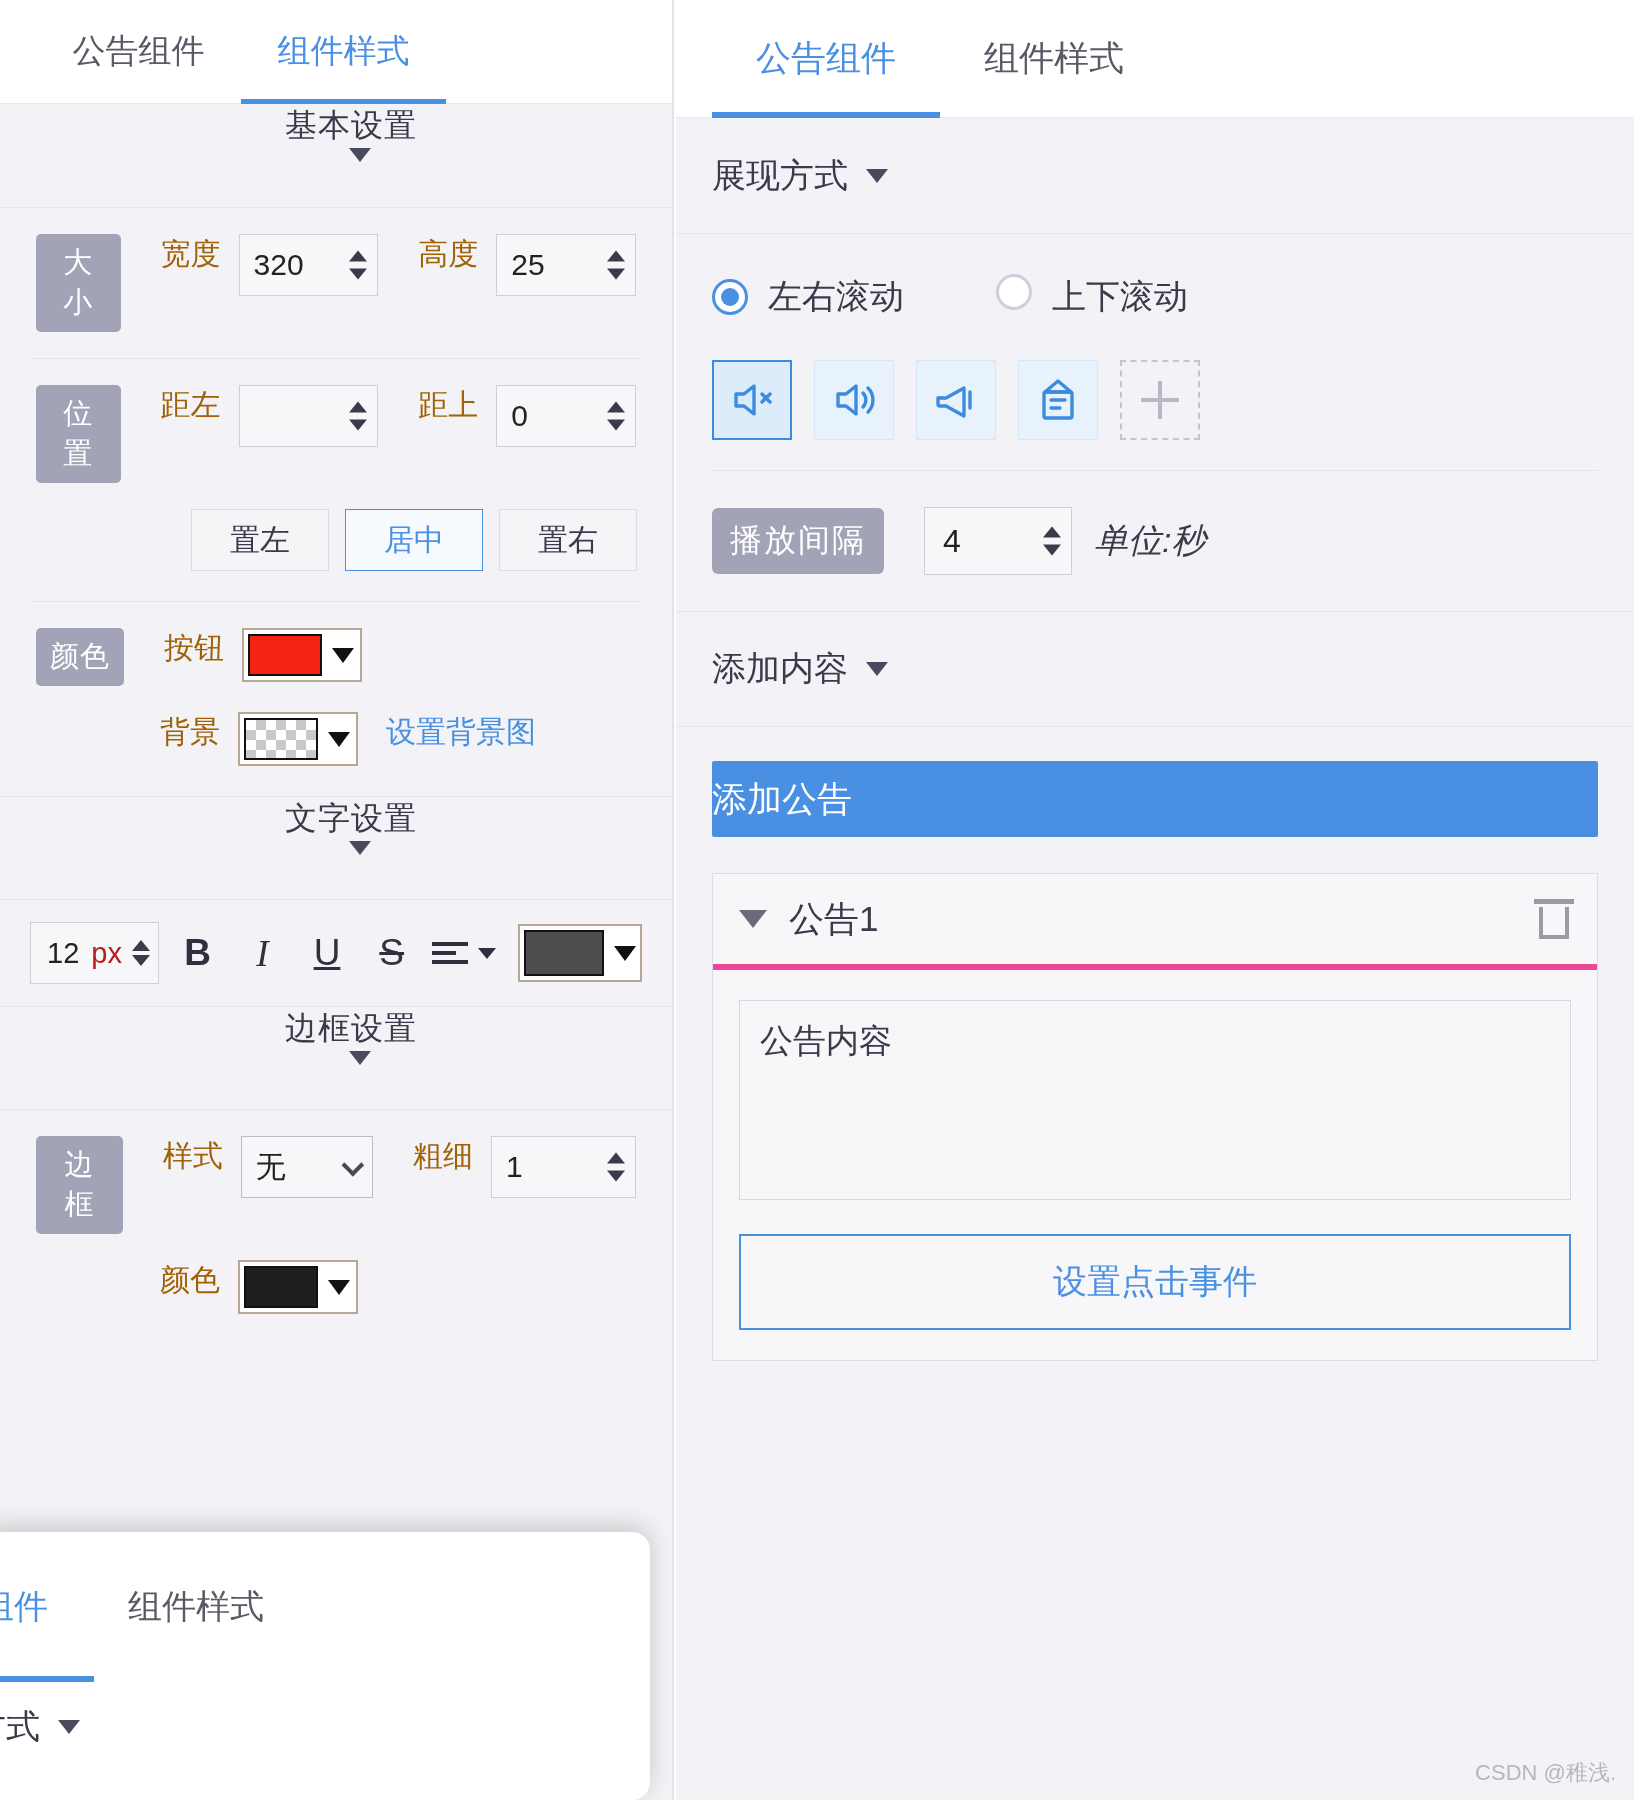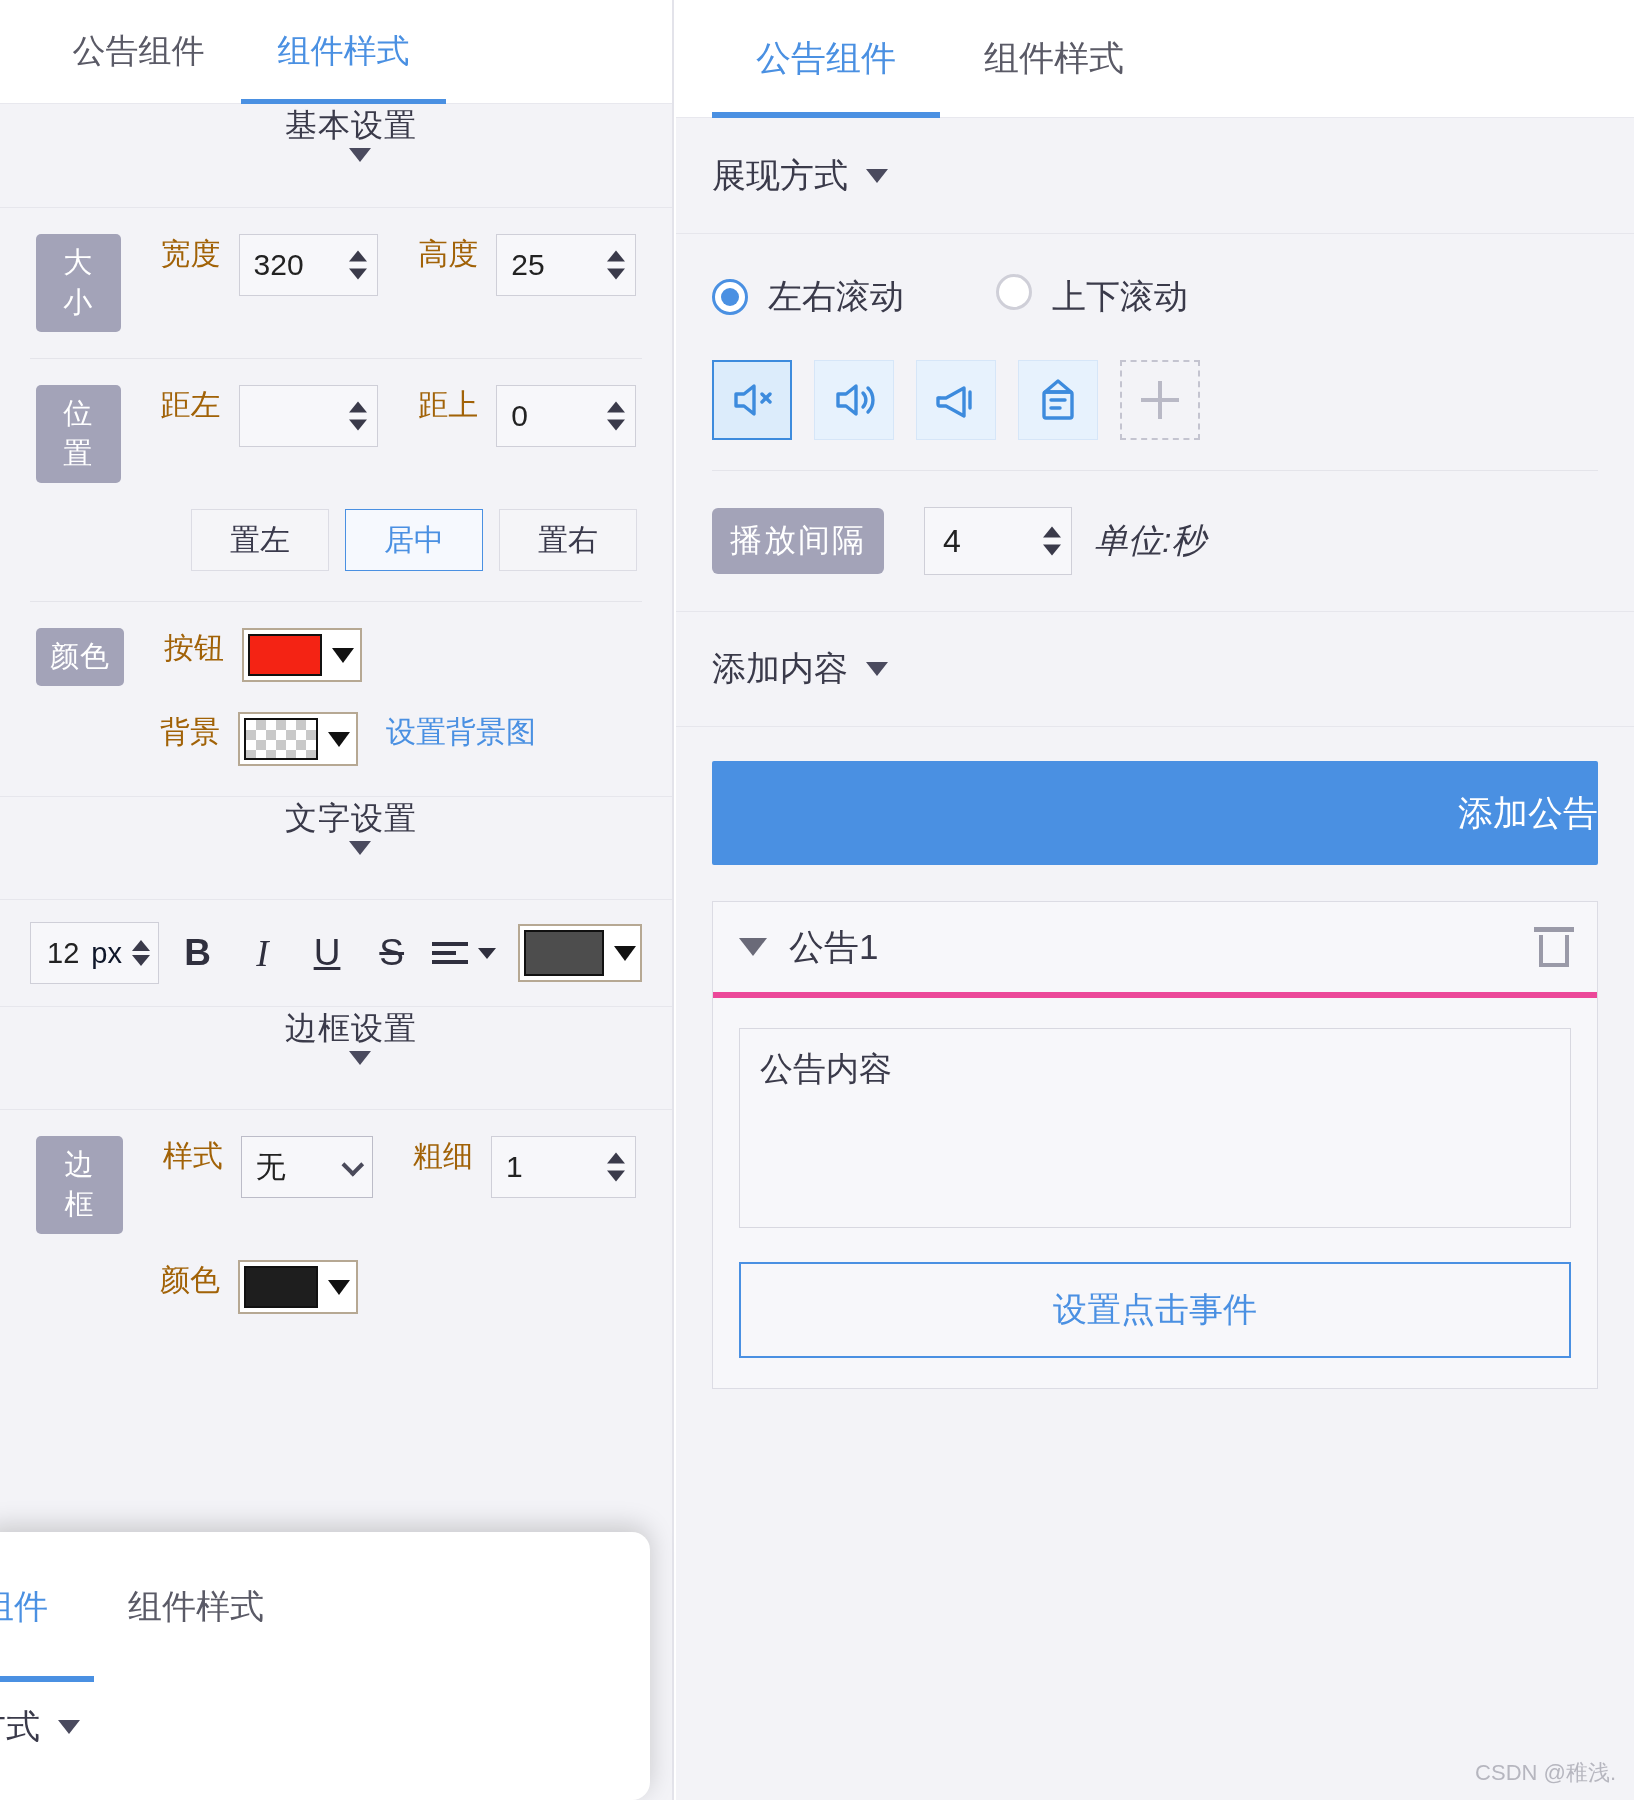--- a/index.html
+++ b/index.html
@@ -104,21 +104,21 @@
   }
   .link-blue { color:#4a90e2; font-size:30px; margin-left:28px; cursor:pointer; }
 
   
   .text-toolbar { display:flex; align-items:center; padding: 22px 30px; gap: 0; }
   .fontsize-box {
     display:flex;align-items:center; width:152px;height:62px;
     border:1px solid #cfcfd8;background:#f7f7fa; position:relative;
   }
   .fontsize-box .num { font-size:29px;color:#222;padding-left:16px; }
-  .fontsize-box .unit { font-size:29px;color:#0f172a;margin-left:12px; }
+  .fontsize-box .unit { font-size:29px;color:#b91c1c;margin-left:12px; }
   .fontsize-box .spin-arrows { right: 8px; gap: 4px; }
   .tb-btn { width: 62px; text-align:center; font-size: 37px; color:#2f2f3e; cursor:pointer; margin-left: 12px;}
   .tb-btn.b { font-weight: 700; }
   .tb-btn.i { font-style: italic; font-family: "Liberation Serif", serif; }
   .tb-btn.u { text-decoration: underline; }
   .tb-btn.s { text-decoration: line-through; }
   .tb-align { display:flex;align-items:center;margin-left:14px;cursor:pointer; }
   .align-lines { display:flex;flex-direction:column;gap:5px;width:36px; }
   .align-lines i { display:block;height:4px;background:#2f2f3e; }
   .align-lines i:nth-child(1){width:36px;}
@@ -212,22 +212,22 @@
     padding:11px 18px;letter-spacing:2px;
   }
   .spinner-r {
     position:relative;width:148px;height:68px;border:1px solid #cfcfd8;background:#f7f7fa;
     display:flex;align-items:center;margin-left:40px;
   }
   .spinner-r .val { font-size:32px;color:#222;padding-left:18px; }
   .unit-txt { font-size:34px;color:#3a3a4a;margin-left:22px;font-style:italic; }
 
   .big-blue-btn {
-    margin: 34px 36px 0 36px; height: 104px; background:#4a90e2; color:#fff;
-    font-size:35px; display:flex;align-items:center;justify-content:flex-end;
+    margin: 34px 36px 0 36px; height: 76px; background:#4a90e2; color:#fff;
+    font-size:35px; display:flex;align-items:center;justify-content:flex-start;
     cursor:pointer; border-radius:2px;
   }
 
   .card {
     margin: 36px 36px 0 36px; border:1px solid #dcdce4; background:#f7f7fa;
   }
   .card-head {
     height:96px; display:flex; align-items:center; padding: 0 26px;
     border-bottom:6px solid #ec4899;
   }

